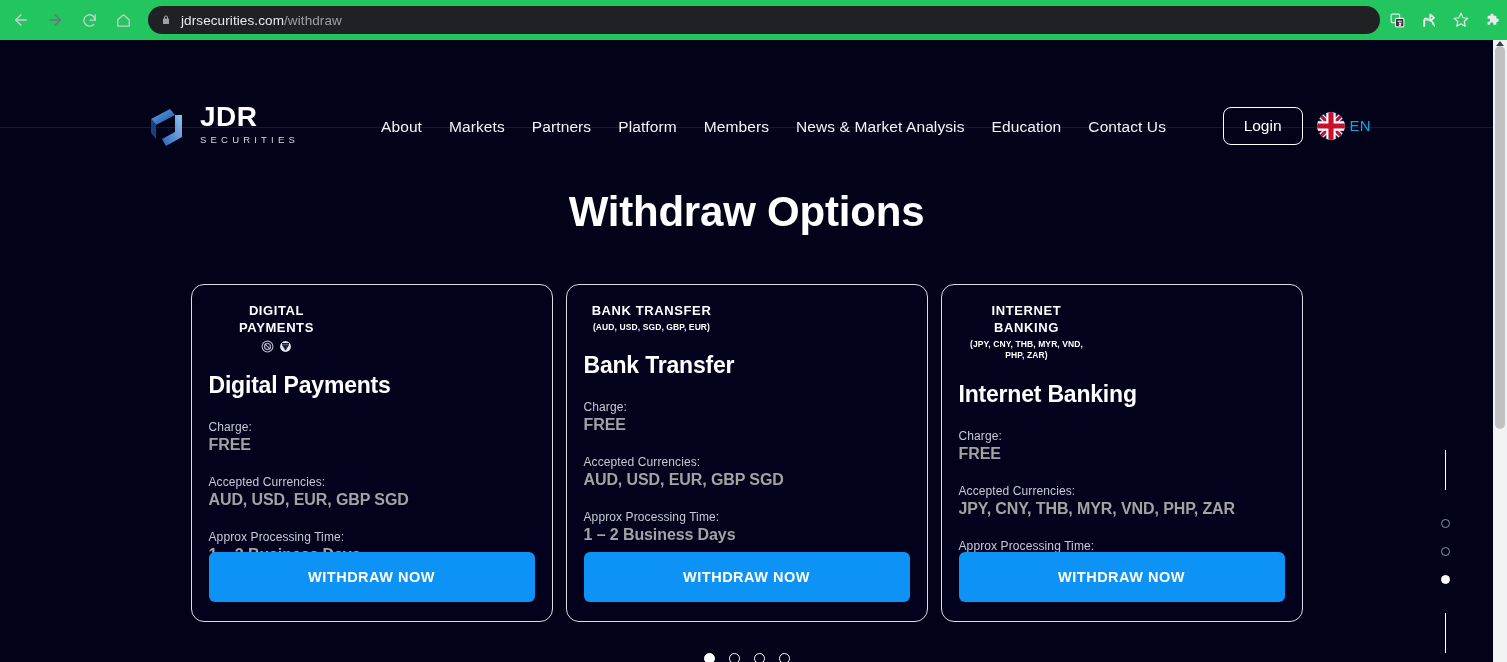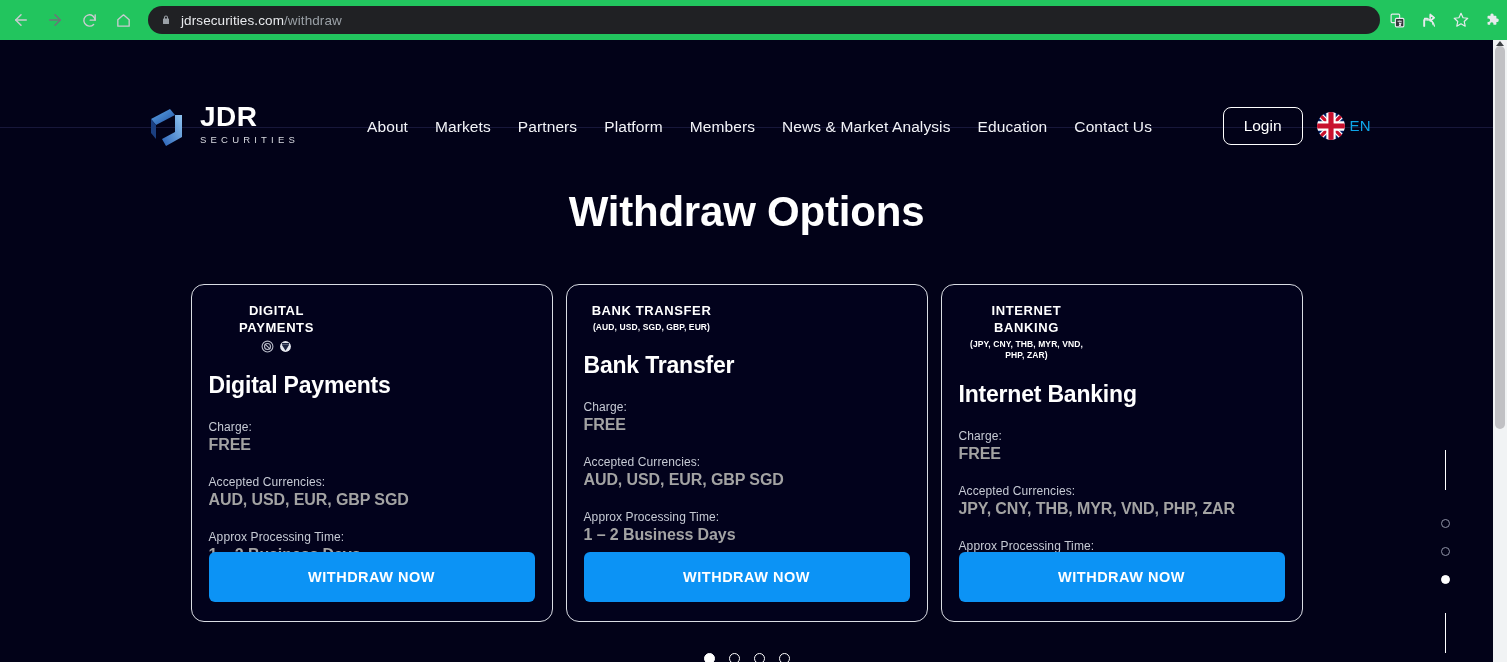--- a/index.html
+++ b/index.html
@@ -75,21 +75,21 @@
   .logo-jdr {
     color: #ffffff; font-size: 28px; font-weight: 700;
     letter-spacing: .5px;
   }
   .logo-sec {
     color: #d8dae0; font-size: 9.5px; font-weight: 500;
     letter-spacing: 4.2px; margin-top: 4px;
   }
 
   .main-nav {
-    position: absolute; left: 367px; top: 78px;
+    position: absolute; left: 381px; top: 78px;
     display: flex; align-items: center; gap: 27px;
   }
   .nav-link {
     color: #f2f3f7; font-size: 15.5px; white-space: nowrap;
     letter-spacing: .1px;
   }
 
   .header-right {
     position: absolute; right: 122px; top: 67px;
     display: flex; align-items: center; gap: 14px;

